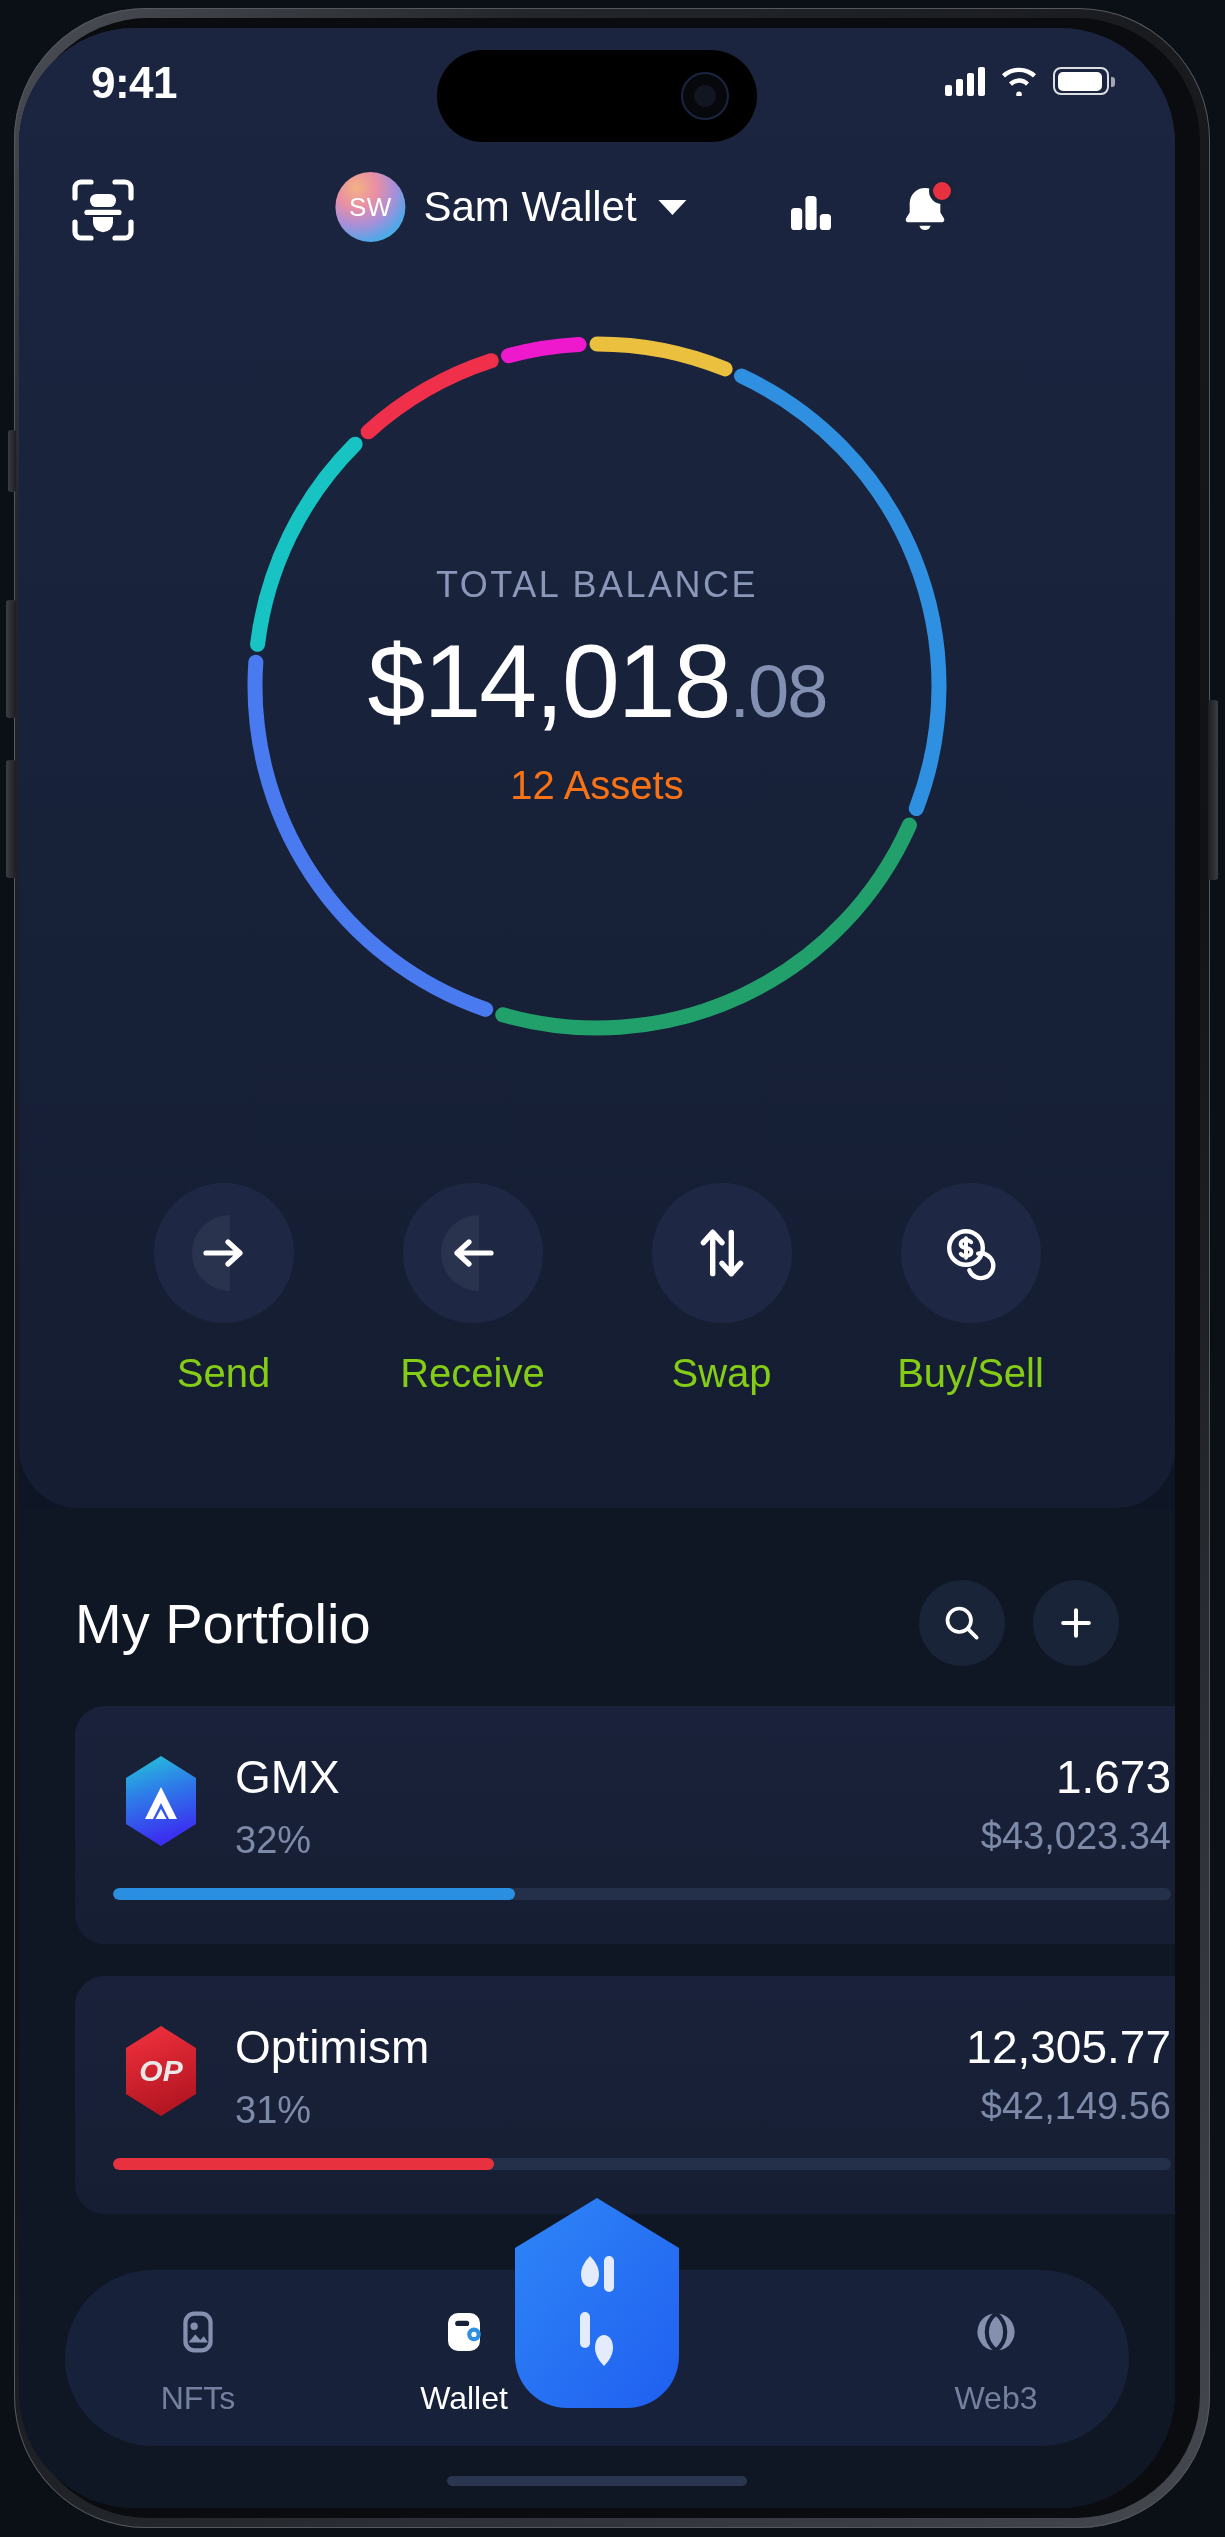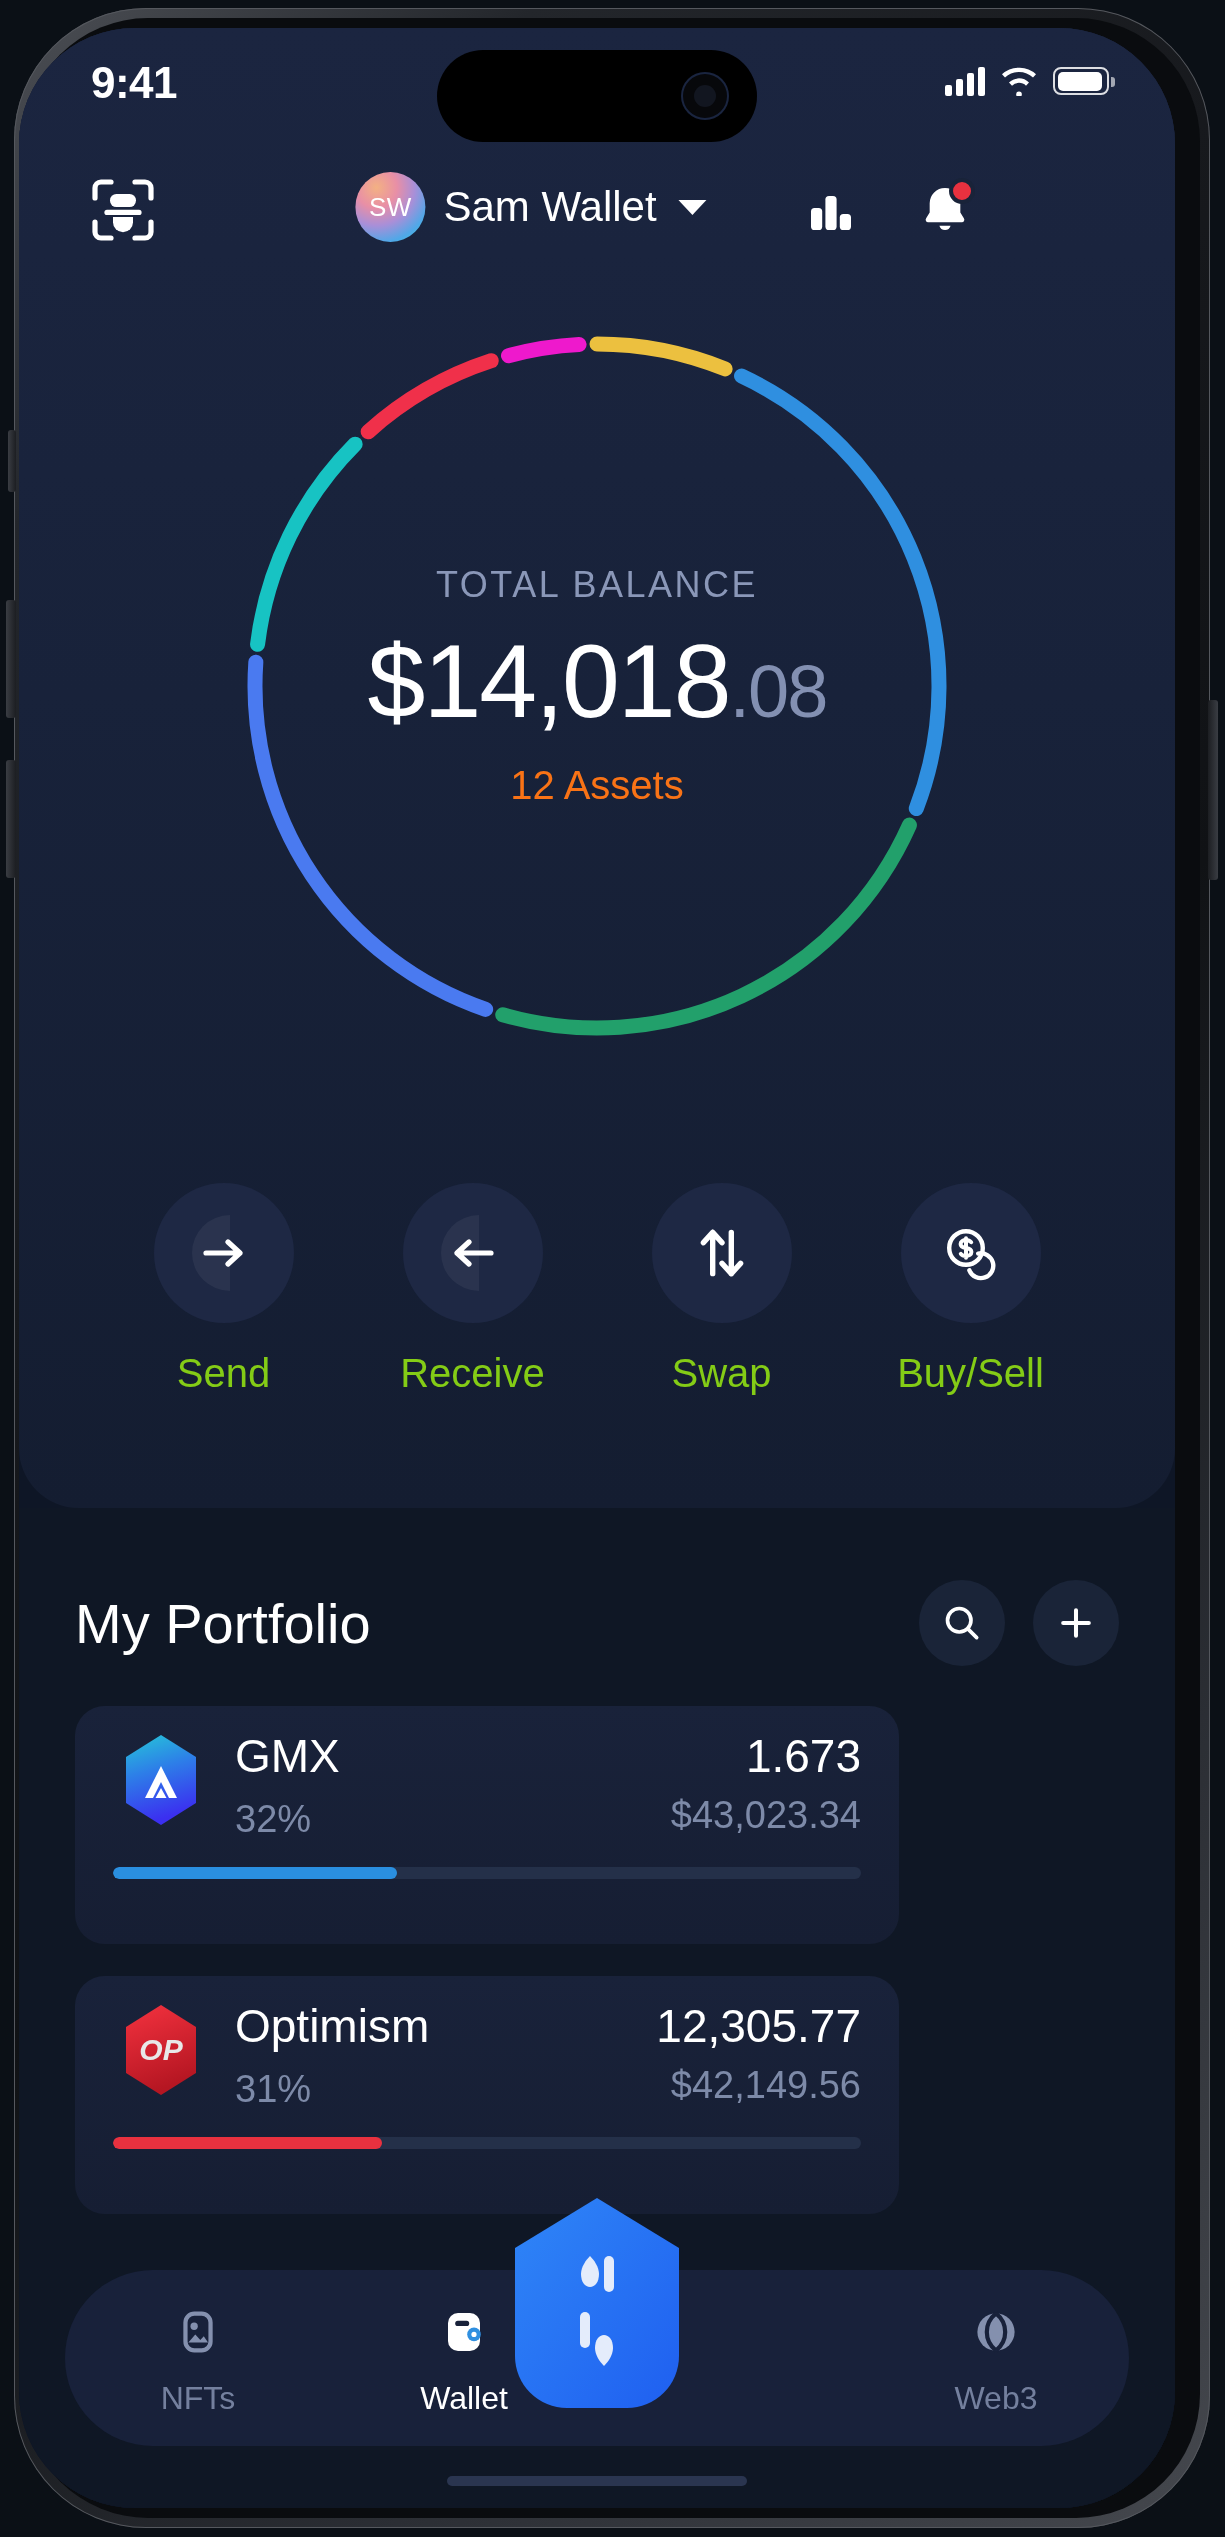--- a/index.html
+++ b/index.html
@@ -82,21 +82,21 @@
     border:2.5px solid rgba(255,255,255,.85);
   }
   .batt::after{
     content:''; position:absolute; right:-8px; top:8px; width:4px; height:10px;
     border-radius:0 3px 3px 0; background:rgba(255,255,255,.6);
   }
   .batt i{ position:absolute; left:2.5px; top:2.5px; bottom:2.5px; width:44px; border-radius:5px; background:#fff; }
 
   
   .header{
-    position:absolute; left:0; top:128px; width:984px; height:110px;margin-left:20px;
+    position:absolute; left:0; top:128px; width:984px; height:110px;
   }
   .scan-icon{
     position:absolute; left:48px; top:18px; width:72px; height:72px;
     cursor:pointer;
   }
   .wallet-pill{
     position:absolute; left:50%; top:16px; transform:translateX(-50%);
     display:flex; align-items:center; gap:18px; cursor:pointer;
   }
   .avatar{
@@ -147,23 +147,23 @@
 
   
   .pf-head{ position:absolute; left:0; top:1545px; width:1156px; height:100px;
             display:flex; align-items:center; justify-content:space-between; padding:0 56px; }
   .pf-title{ font-size:56px; color:#fff; font-weight:400; }
   .pf-actions{ display:flex; gap:28px; }
   .round-btn{ width:86px; height:86px; border-radius:50%; background:#1a2438;
               display:flex; align-items:center; justify-content:center; cursor:pointer; }
 
   .asset-card{
-    position:absolute; left:56px; width:824px; border-radius:30px;
+    position:absolute; left:56px; width:1134px; border-radius:30px;
     background:linear-gradient(180deg,#19223a 0%,#161e33 100%);
-    padding:26px 38px 30px 38px;
+    padding:47px 38px 30px 38px;
   }
   #asset-0{ top:1678px; height:238px; }
   #asset-1{ top:1948px; height:238px; }
   .asset-row{ display:flex; align-items:flex-start; }
   .coin-ic{ width:96px; height:96px; flex:0 0 96px; margin-right:26px; }
   .asset-mid{ flex:1; }
   .asset-name{ font-size:46px; color:#fff; line-height:1.05; }
   .asset-pct{ font-size:38px; color:#7d8aa8; margin-top:18px; }
   .asset-right{ text-align:right; }
   .asset-qty{ font-size:46px; color:#fff; line-height:1.05; }

